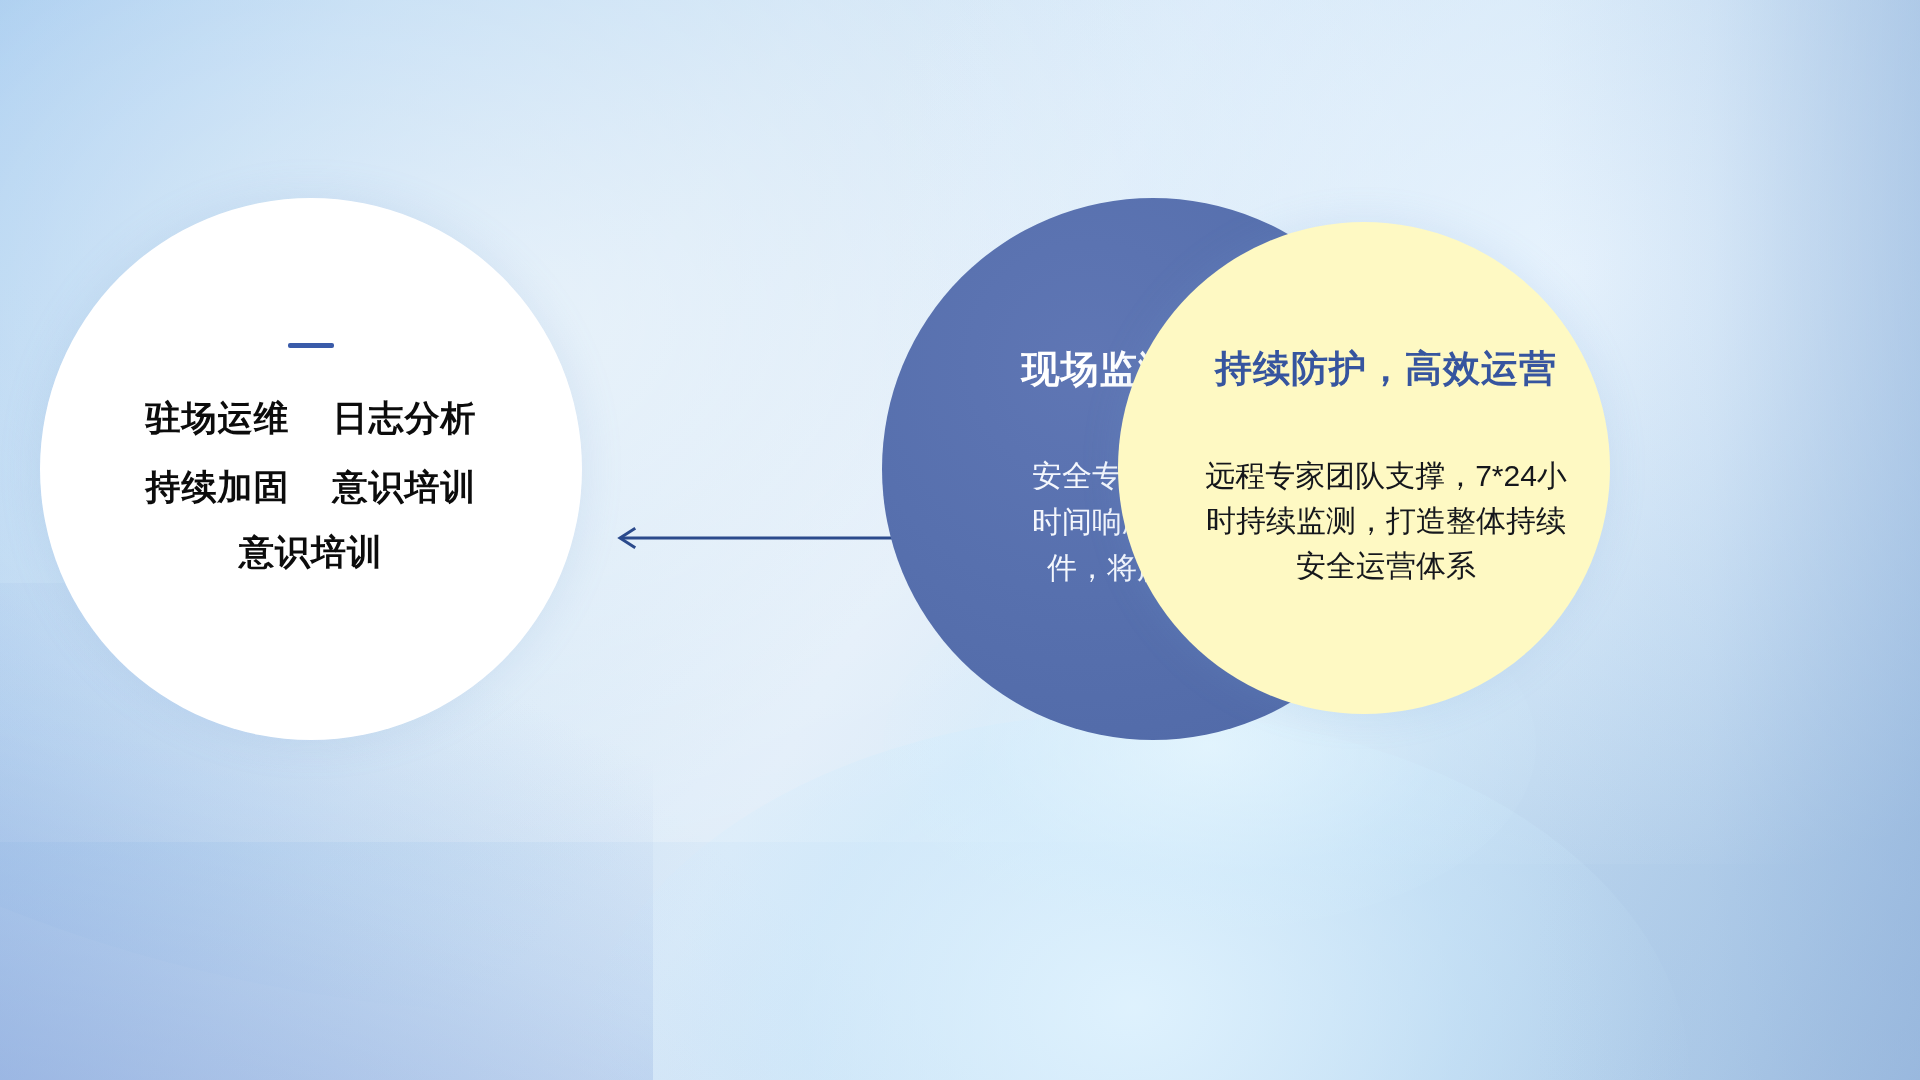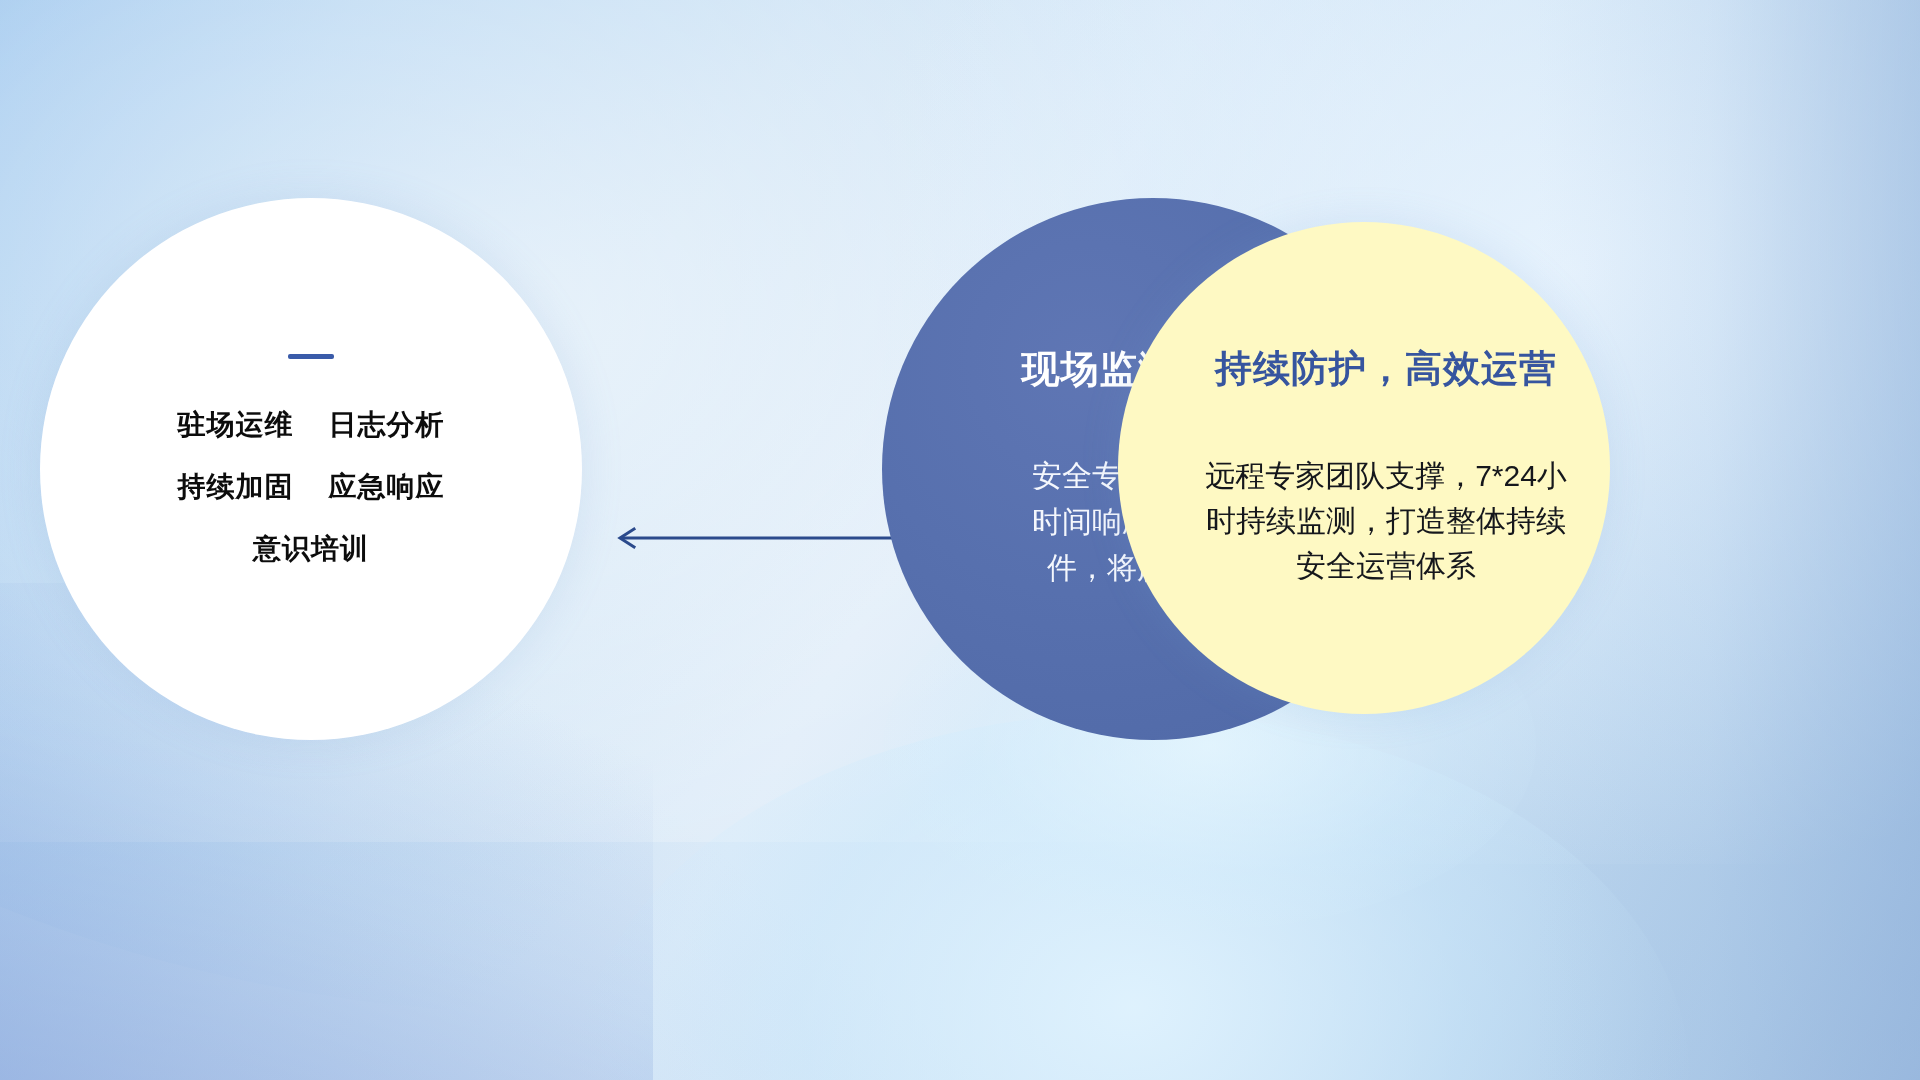--- a/index.html
+++ b/index.html
@@ -167,27 +167,27 @@
   .dash {
     width: 46px;
     height: 5px;
     background: #3a5ba9;
     border-radius: 2px;
     margin: 0 auto 52px auto;
   }
   .left-line {
     color: #0c0c0c;
     font-weight: bold;
-    font-size: 28px;
+    font-size: 35px;
     line-height: 1.0;
     letter-spacing: 1px;
     white-space: pre;
     margin-bottom: 34px;
   }
-  .left-line.last { margin-bottom: 12px; }
+  .left-line.last { margin-bottom: 12px; font-family: Liberation Mono, monospace; }
 
   
   .circle-mid {
     left: 882px;
     top: 198px;
     width: 542px;
     height: 542px;
     background: radial-gradient(circle at 38% 30%, #5f76b4 0%, #5770ae 46%, #4f68a6 100%);
     z-index: 4;
   }
@@ -264,21 +264,21 @@
     <svg width="300" height="26" viewBox="0 0 300 26">
       <line x1="300" y1="13" x2="22" y2="13" stroke="#2b4a8c" stroke-width="3"></line>
       <polyline points="34,4 20,13 34,22" fill="none" stroke="#2b4a8c" stroke-width="3" stroke-linecap="square"></polyline>
     </svg>
   </div>
 
   <div class="circle circle-left">
     <div class="left-inner">
       <div class="dash"></div>
       <div class="left-line">驻场运维    日志分析</div>
-      <div class="left-line">持续加固    应急响应</div>
+      <div class="left-line">持续加固    意识培训</div>
       <div class="left-line last">意识培训</div>
     </div>
   </div>
 
   <div class="circle circle-mid">
     <div class="mid-inner">
       <div class="mid-title">现场监测，快速响应</div>
       <div class="mid-body">安全专家现场保障，最短时间响应突发网络安全事件，将服务效率最大化</div>
     </div>
   </div>

